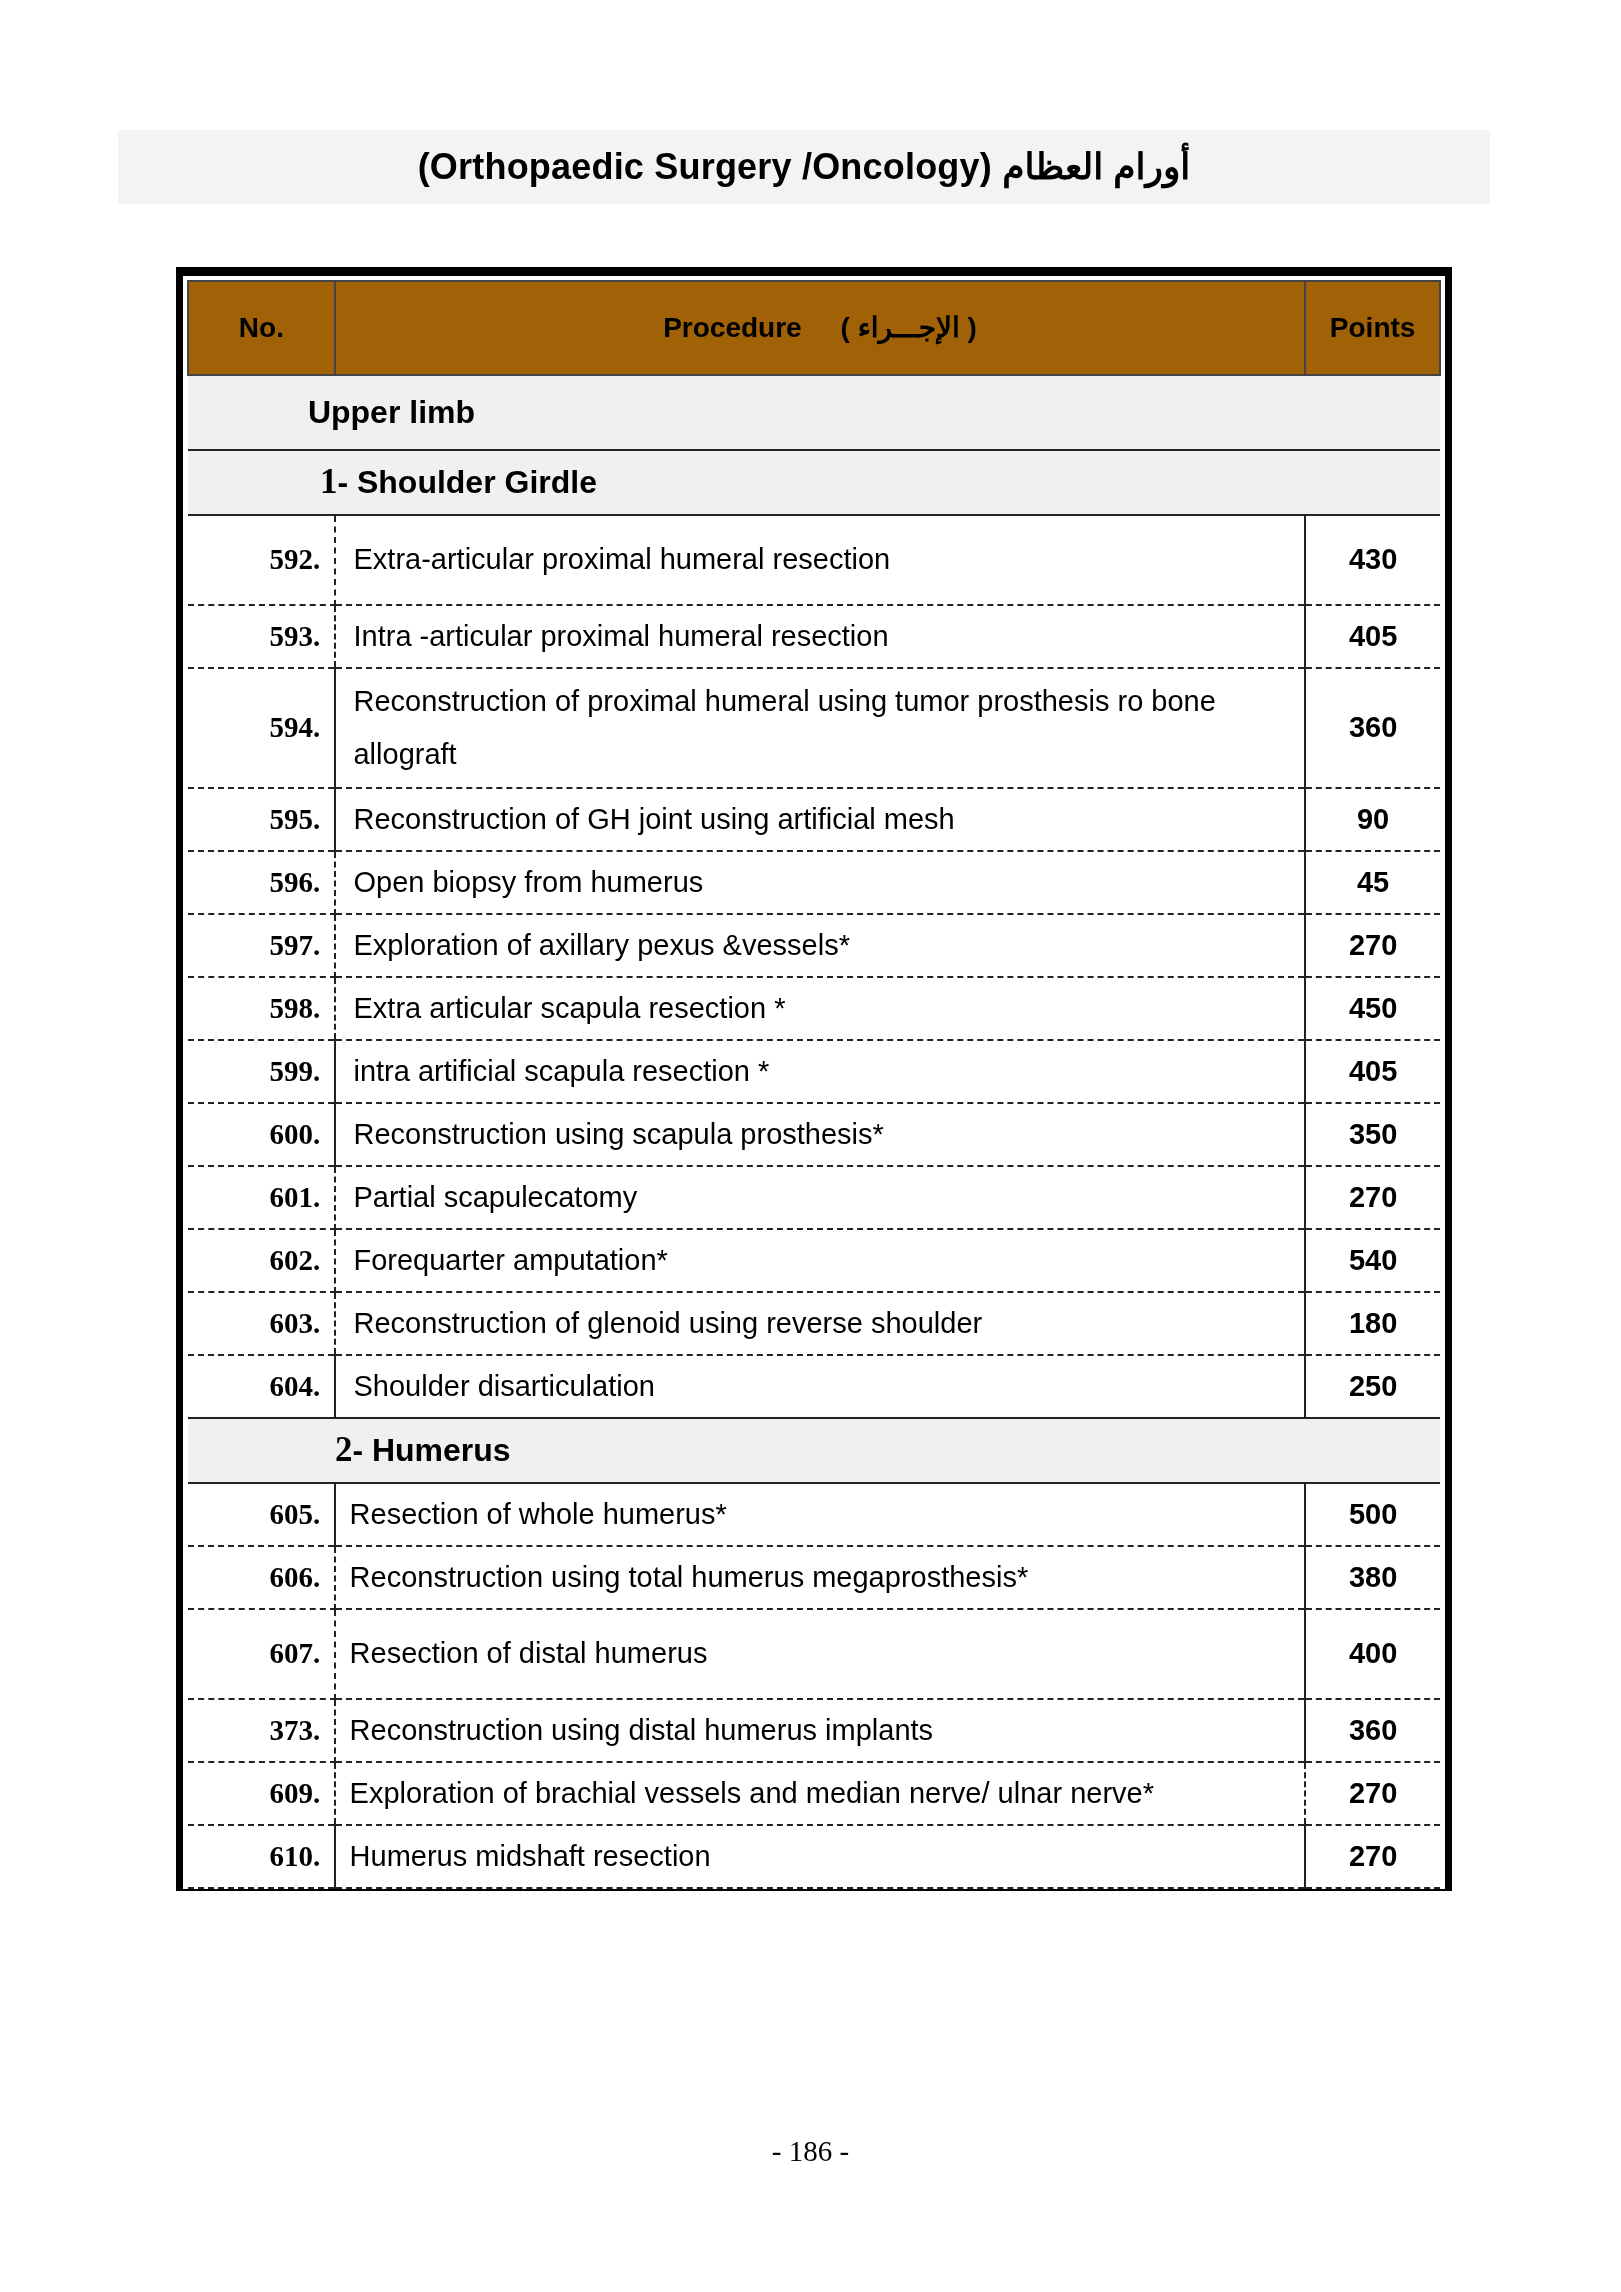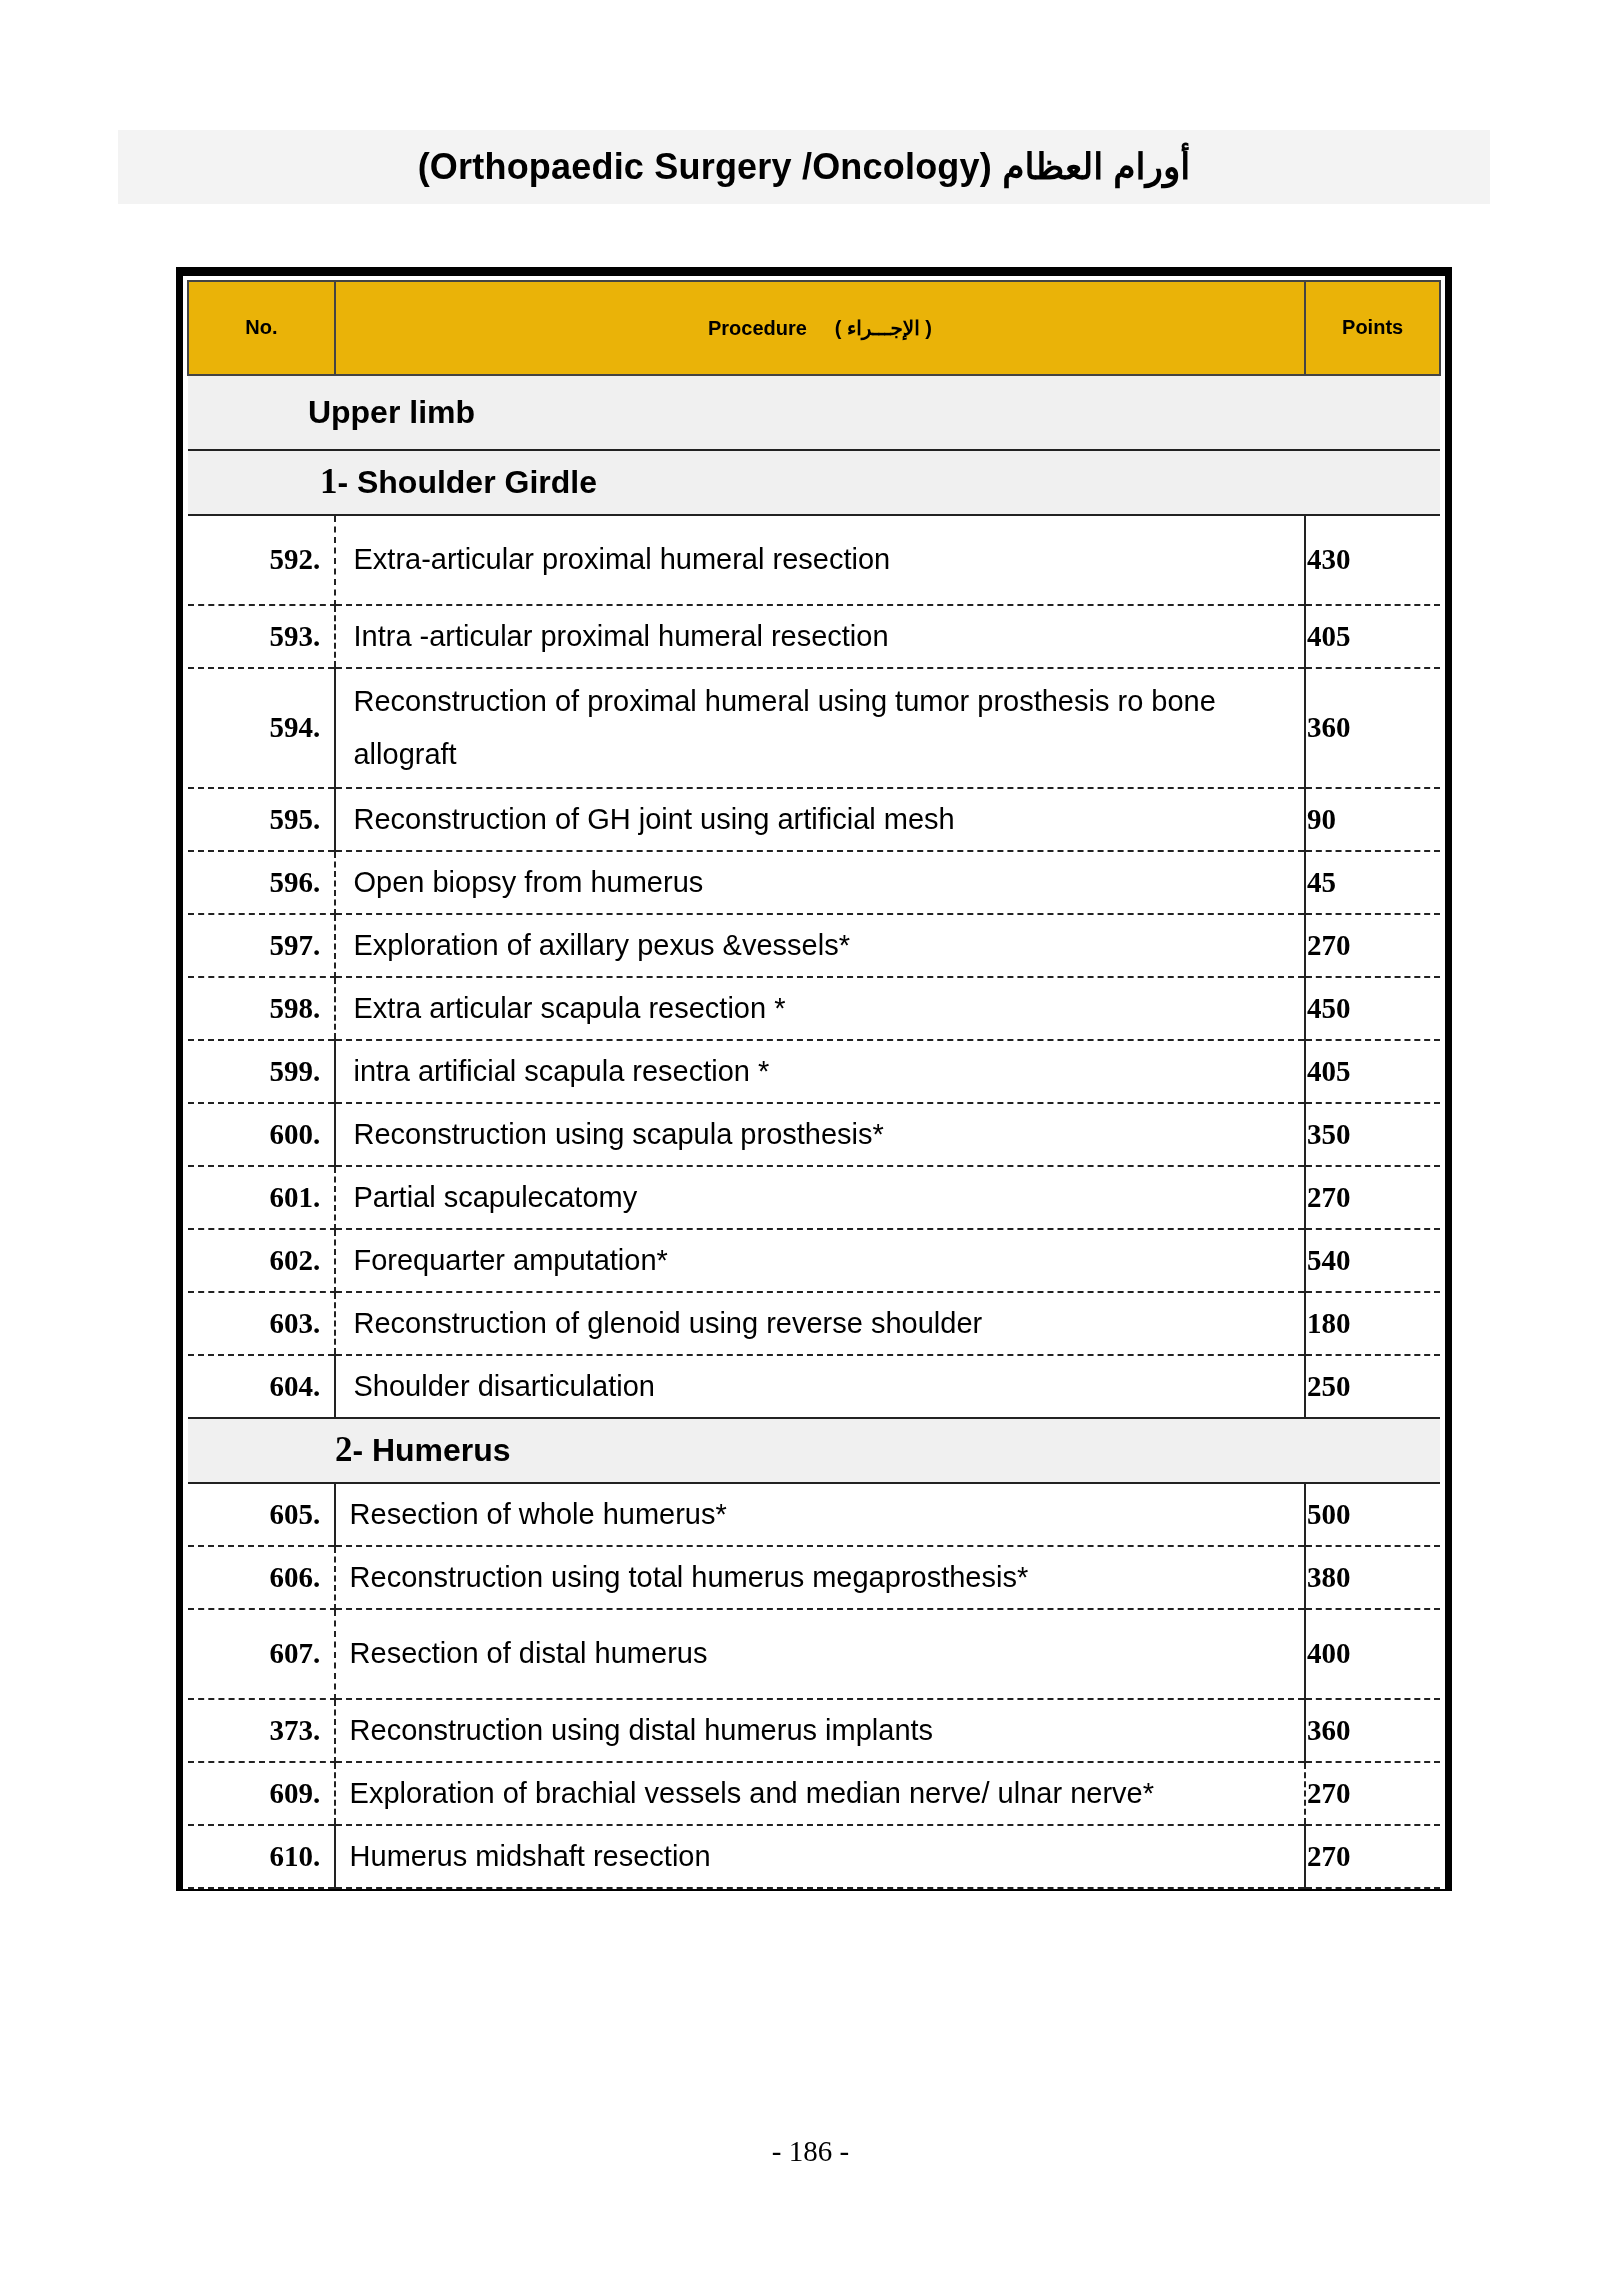--- a/index.html
+++ b/index.html
@@ -12,40 +12,40 @@
   .frame {
     position:absolute; left:176px; top:267px; width:1276px;
     border-top:9.8px solid #000; border-left:7.8px solid #000; border-right:7.8px solid #000;
     border-bottom:2.9px solid #000;
     box-sizing:border-box; padding:3.9px 3.9px 0 3.9px; background:#fff;
   }
   table { width:100%; border-collapse:collapse; table-layout:fixed; }
   col.c-no { width:147px; }
   col.c-pts { width:135px; }
   th {
-    height:90px; font-size:20px; font-weight:bold; border:2.9px double #444; background:#eab308;
+    height:90px; font-size:28px; font-weight:bold; border:2.9px double #444; background:#a16207;
   }
   th.proc { text-align:center; }
   .section td {
     background:#f0f0f0; border-top:2.9px solid #222; border-bottom:2.9px solid #222;
     font-size:32px; font-weight:bold; padding:0;margin-left:48px;
   }
   .section.lvl0 td { height:73px; padding-left:120px; }
   .section.lvl1 td { height:63px; padding-left:132px; }
   .section .secnum { font-family:"Liberation Serif", serif; font-size:35px; }
   tr.row td {
     border-bottom:2px dashed #222; font-size:29px; vertical-align:middle;
   }
   td.no {
     text-align:right; padding-right:13.7px; font-family:"Liberation Serif", serif;
     font-weight:bold; font-size:35px; border-right:2px dashed #222;
   }
   td.proc { padding-left:17.6px; line-height:55px; border-right:2px solid #222; }
   td.pts {
-    font-family:Liberation Serif, serif; font-weight:bold; font-size:35px;margin-top:40px;
+    text-align:center; font-family:Liberation Sans, sans-serif; font-weight:bold; font-size:35px;margin-top:40px;
   }
   tr.solidv td.no { border-right:2px solid #222; }
   .h60 td { height:59px; }
   .h88 td { height:86px; }
   .h118 td { height:116px; }
   .page-num {
     position:absolute; left:0; width:1621px; top:2135px; text-align:center;
     font-family:"Liberation Serif", serif; font-size:29px;
   }
 </style>

